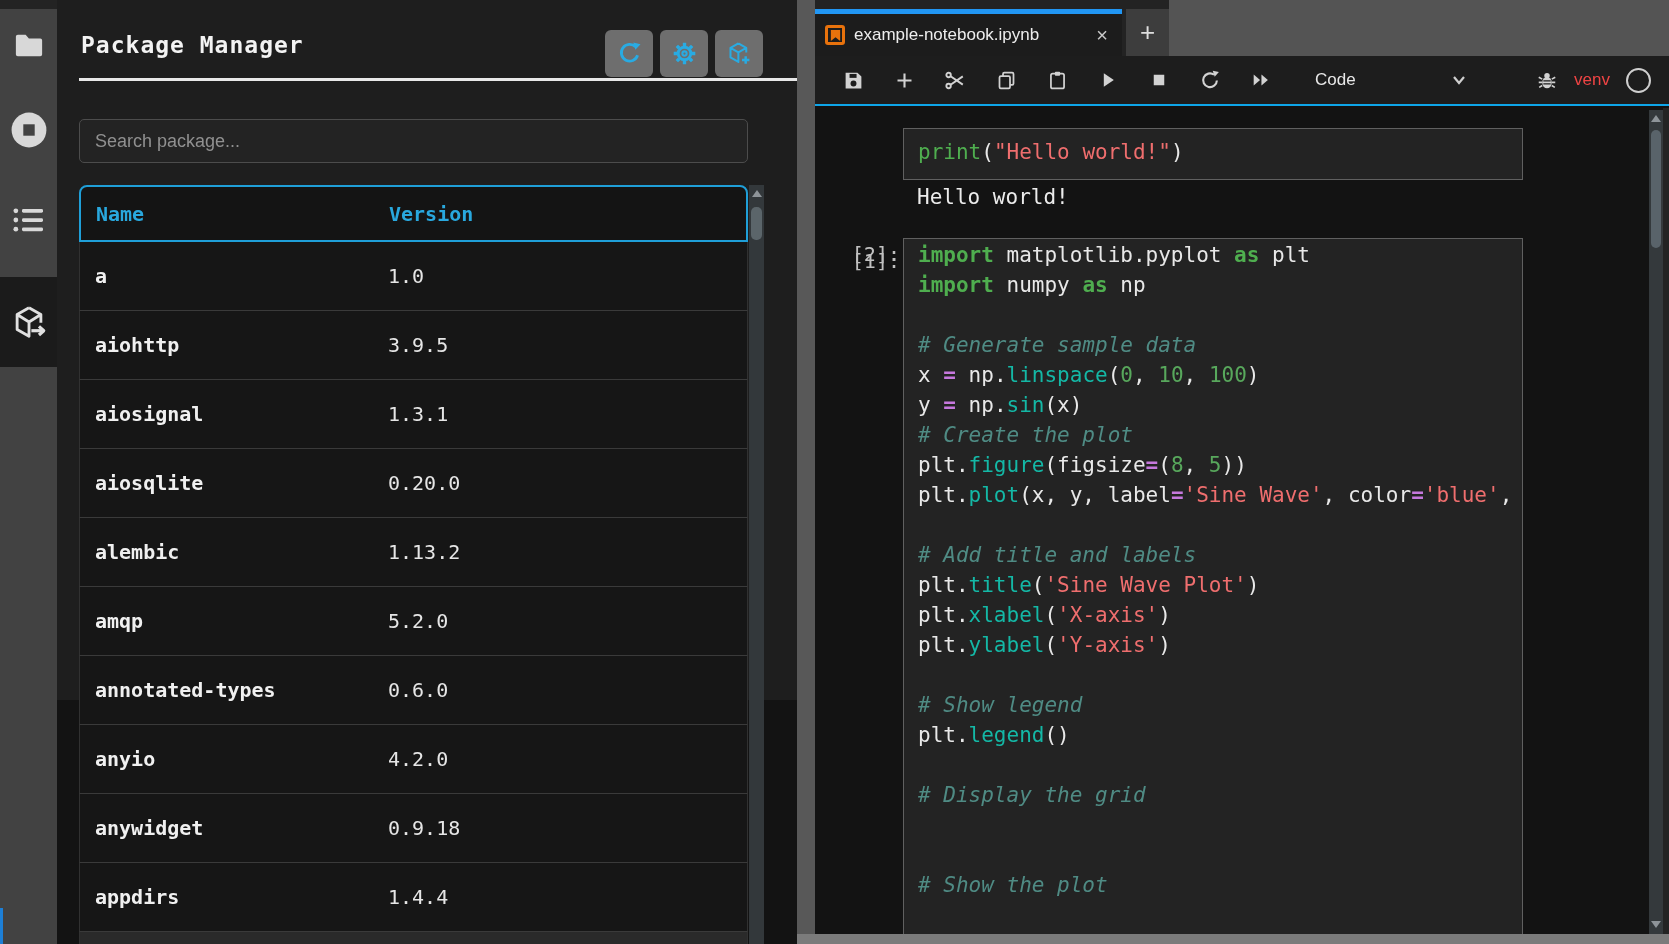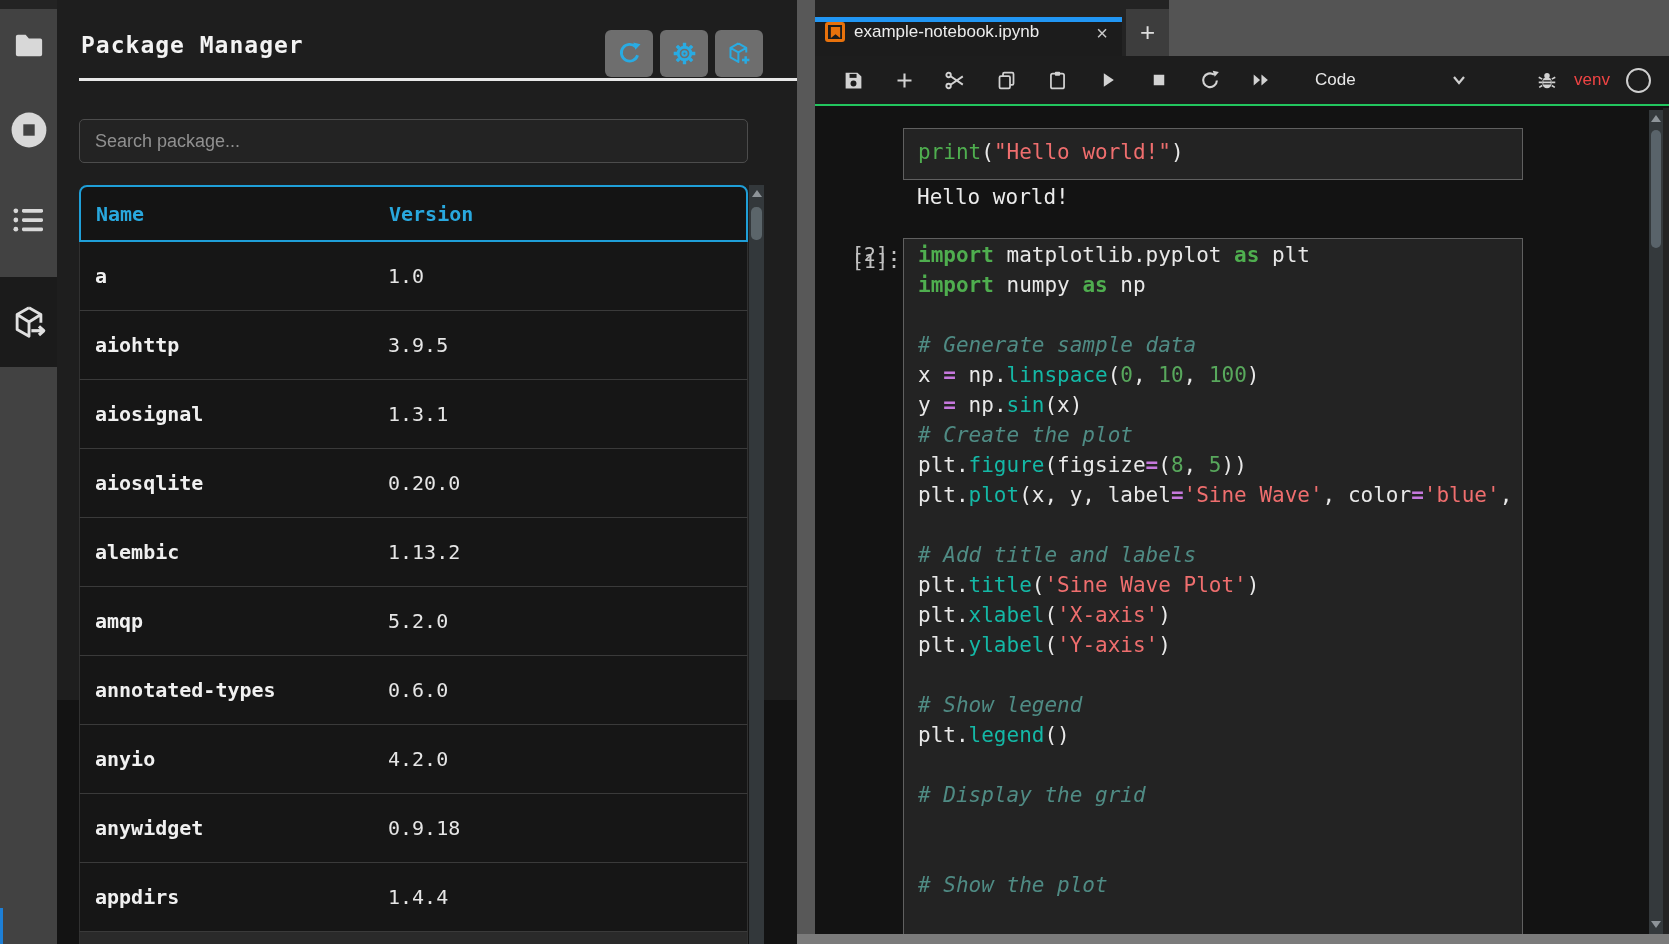--- a/index.html
+++ b/index.html
@@ -38,27 +38,27 @@
   .arrow-up { width:0; height:0; border-left:5px solid transparent; border-right:5px solid transparent; border-bottom:7px solid #8e9499; margin:5px auto 0; }
   .arrow-down { width:0; height:0; border-left:5px solid transparent; border-right:5px solid transparent; border-top:7px solid #8e9499; margin:0 auto; }
 
   
   #splitter { position:absolute; left:797px; top:0; width:18px; height:944px; background:#585858; cursor:col-resize; }
 
   
   #nb { position:absolute; left:815px; top:0; width:854px; height:944px; }
   #nb-tabbar { position:absolute; left:0; top:0; width:854px; height:56px; background:#545454; }
   #nb-tabdark { position:absolute; left:0; top:0; width:354px; height:56px; background:#232323; }
-  #nb-tab { position:absolute; left:0; top:9px; width:307px; height:47px; background:#1c1c1c; border-top:5px solid #2196f3; display:flex; align-items:flex-start; cursor:pointer;margin-top:8px; }
+  #nb-tab { position:absolute; left:0; top:9px; width:307px; height:47px; background:#1c1c1c; border-top:5px solid #2196f3; display:flex; align-items:center; cursor:pointer; }
   #nb-tabicon { width:20px; height:20px; margin-left:10px; border:3px solid #e8720c; border-radius:3px; background:#1c1c1c; display:flex; align-items:center; justify-content:center; }
   #nb-tabtitle { margin-left:9px; font:17px "Liberation Sans", sans-serif; color:#ededed; }
   #nb-tabclose { margin-left:auto; margin-right:14px; font:20px "Liberation Sans", sans-serif; color:#c9c9c9; cursor:pointer; }
   #nb-plustab { position:absolute; left:311px; top:9px; width:43px; height:47px; background:#3d3d3d; display:flex; align-items:center; justify-content:center; font:26px "Liberation Sans", sans-serif; color:#dedede; cursor:pointer; }
 
-  #nb-toolbar { position:absolute; left:0; top:56px; width:854px; height:50px; background:#1d1d1d; border-bottom:2px solid #22c55e; display:flex; align-items:center; gap:29px; padding-left:27px; padding-right:18px; }
+  #nb-toolbar { position:absolute; left:0; top:56px; width:854px; height:50px; background:#1d1d1d; border-bottom:2px solid #0ea5e9; display:flex; align-items:center; gap:29px; padding-left:27px; padding-right:18px; }
   .tb-ic { width:22px; height:22px; display:flex; align-items:center; justify-content:center; cursor:pointer; color:#d2d2d2; }
   #tb-celltype { display:flex; align-items:center; width:152px; margin-left:14px; cursor:pointer; }
   #tb-celltype .lbl { font:17px "Liberation Sans", sans-serif; color:#e8e8e8; }
   #tb-celltype .chev { margin-left:auto; }
   #tb-right { margin-left:auto; display:flex; align-items:center; gap:16px; }
   #kernel-circle { width:25px; height:25px; border:2.5px solid #cfcfcf; border-radius:50%; }
   #kernel-name { font:17px "Liberation Sans", sans-serif; color:#ef4444; }
 
   #nb-content { position:absolute; left:0; top:108px; width:834px; height:826px; background:#131313; overflow:hidden; }
   .prompt { position:absolute; left:30px; width:55px; text-align:right; font:20px "DejaVu Sans Mono", monospace; color:#c0c0c0; }

